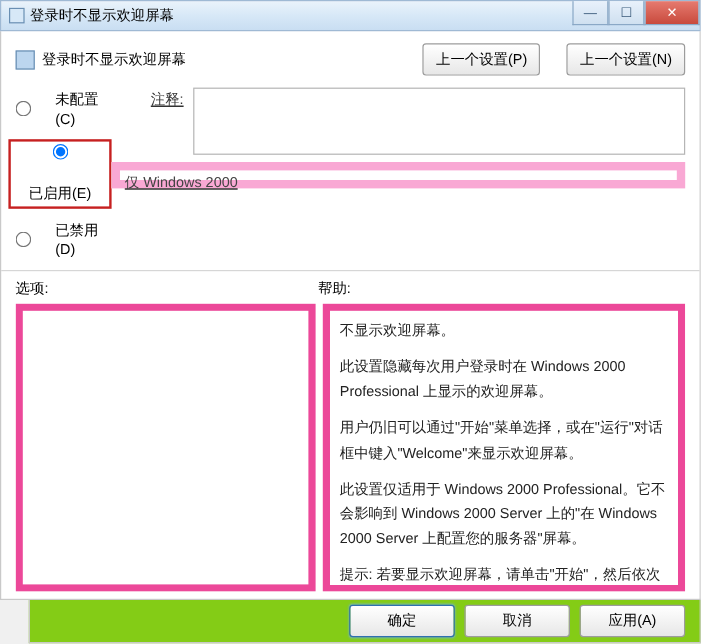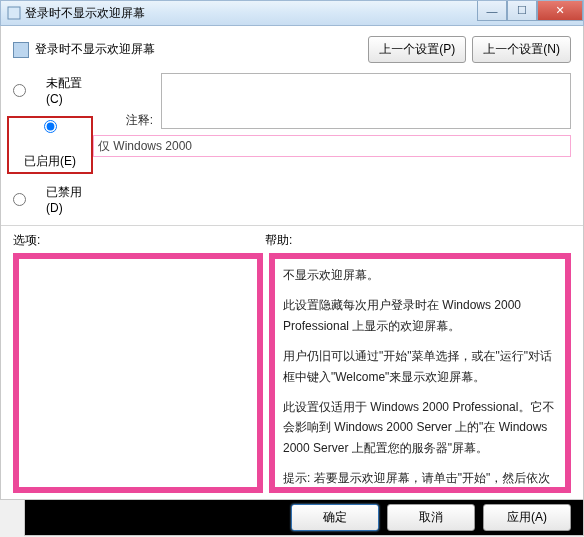--- a/index.html
+++ b/index.html
@@ -5,42 +5,42 @@
 * { box-sizing: border-box; margin: 0; padding: 0; font-family: "Microsoft YaHei", "SimSun", sans-serif; font-size: 12px; }
 body { background: #f0f0f0; width: 584px; height: 537px; overflow: hidden; }
 .titlebar { height: 26px; background: linear-gradient(to bottom, #eaf3fb 0%, #d7e8f7 50%, #c9def2 100%); border: 1px solid #9fb9d4; display: flex; align-items: center; padding-left: 6px; position: relative; }
 .titlebar span.title { color: #000; }
 .titlebar .controls { position: absolute; right: 0; top: 0; display: flex; }
 .cbtn { width: 30px; height: 20px; border: 1px solid #8aa8c6; border-top: none; display: flex; align-items: center; justify-content: center; background: linear-gradient(to bottom, #e8f1fb, #cfe0f0); color: #3a5a7a; font-size: 11px; }
 .cbtn.close { background: linear-gradient(to bottom, #e67a6f, #c84a3d); color: #fff; width: 46px; }
 .content { background: #fff; border: 1px solid #c9c9c9; border-top: none; height: 474px; padding: 10px 12px 6px 12px; display: flex; flex-direction: column; }
 .toprow { display: flex; align-items: center; margin-bottom: 10px; }
 .icon16 { width: 16px; height: 16px; background: #bcd6ef; border: 1px solid #6a8fb3; margin-right: 6px; }
-.navbtns { margin-left: auto; display: flex; gap: 6px; }
+.navbtns { margin-left: auto; display: flex; gap: 22px; }
 button.win { background: linear-gradient(to bottom, #fff, #e7e7e7); border: 1px solid #9c9c9c; border-radius: 3px; padding: 4px 10px; cursor: pointer; min-width: 88px; }
 button.win.primary { border: 1px solid #2f6fb0; box-shadow: 0 0 2px #6fb0e8; }
 .cfgrow { display: flex; align-items: flex-start; }
 .radios { width: 80px; display: flex; flex-direction: column; gap: 10px; padding-top: 2px; }
 .radioitem { display: flex; align-items: center; gap: 20px; cursor: pointer; }
 .radioitem input { cursor: pointer; }
 .highlight { border: 2px solid #c62020; padding: 2px 4px; margin-left: -6px; flex-direction: column; }
 .rightcfg { flex: 1; display: flex; flex-direction: column; gap: 6px; }
-.labelrow { display: flex; align-items: flex-end; gap: 8px; }
+.labelrow { display: flex; align-items: flex-start; gap: 8px; text-decoration: underline; }
 .lbl { width: 60px; text-align: right; color: #333; padding-top: 2px; }
 .commentbox { flex: 1; height: 56px; border: 1px solid #b5b5b5; background: #fff; resize: none; padding: 2px 4px; }
-.platformsel { flex: 1; height: 22px; border: 1px solid #f9a8d4; background: #fff; padding: 2px 4px; color: #444; }
+.platformsel { flex: 1; height: 22px; border: 7px solid #f9a8d4; background: #fff; padding: 2px 4px; color: #444; }
 hr.sep { border: none; border-top: 1px solid #d6d6d6; margin: 10px -12px 6px -12px; }
 .midlabels { display: flex; margin-bottom: 4px; }
 .midlabels .l1 { width: 252px; }
 .panes { flex: 1; display: flex; gap: 6px; overflow: hidden; }
 .pane { border: 6px solid #ec4899; background: #fff; overflow-y: auto; }
 .pane.left { width: 250px; }
 .pane.right { flex: 1; padding: 6px 8px; line-height: 1.7; color: #222; }
 .pane.right p { margin-bottom: 10px; }
-.footer { height: 36px; background: #000000; border: 1px solid #c9c9c9; border-top: none; display: flex; align-items: center; justify-content: flex-end; gap: 8px; padding-right: 12px; margin-left: 24px; }
+.footer { height: 36px; background: #84cc16; border: 1px solid #c9c9c9; border-top: none; display: flex; align-items: center; justify-content: flex-end; gap: 8px; padding-right: 12px; margin-left: 24px; }
 .pane::-webkit-scrollbar { width: 16px; }
 .pane::-webkit-scrollbar-track { background: #f0f0f0; border-left: 1px solid #d6d6d6; }
 .pane::-webkit-scrollbar-thumb { background: #cdcdcd; border: 1px solid #aaa; border-radius: 2px; }
 </style>
 </head>
 <body>
 
 <div class="titlebar">
   <svg width="14" height="14" style="margin-right:4px">
       <rect x="1" y="1" width="12" height="12" fill="#d7e8f7" stroke="#6a8fb3"></rect>

